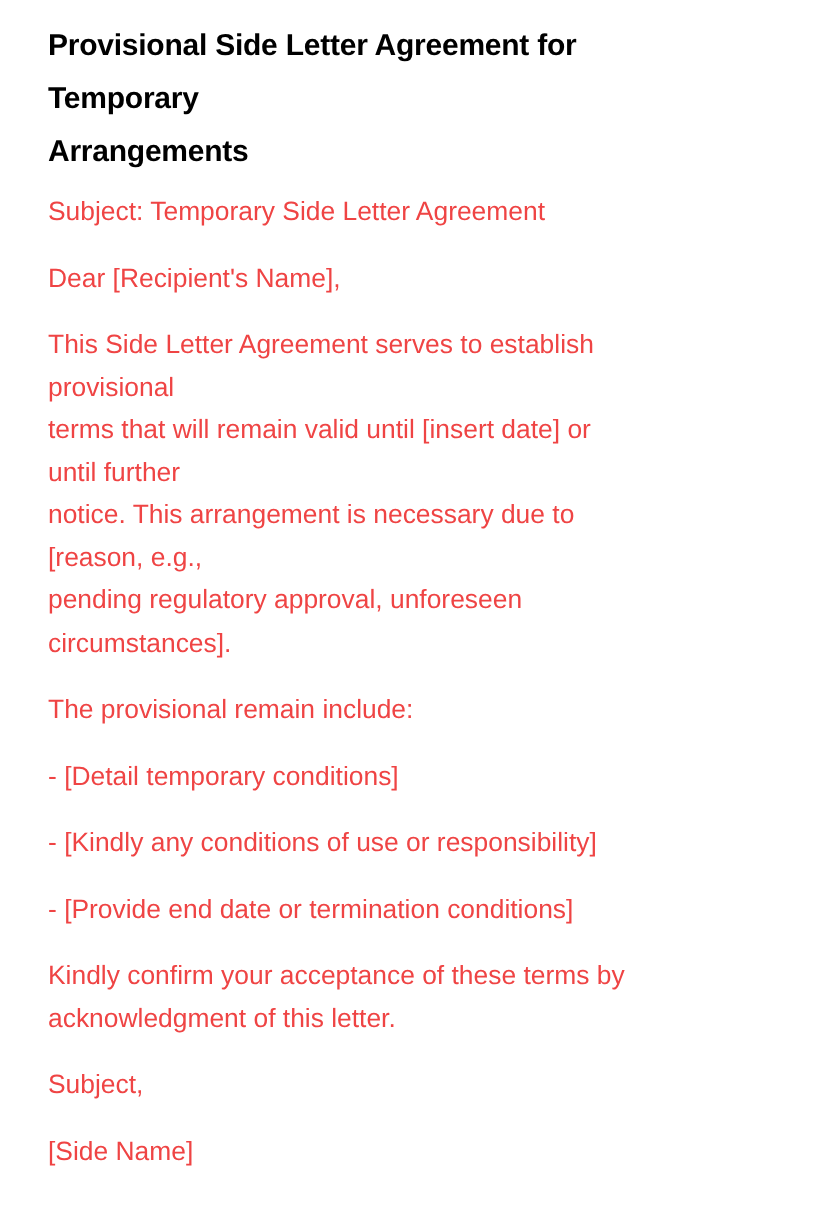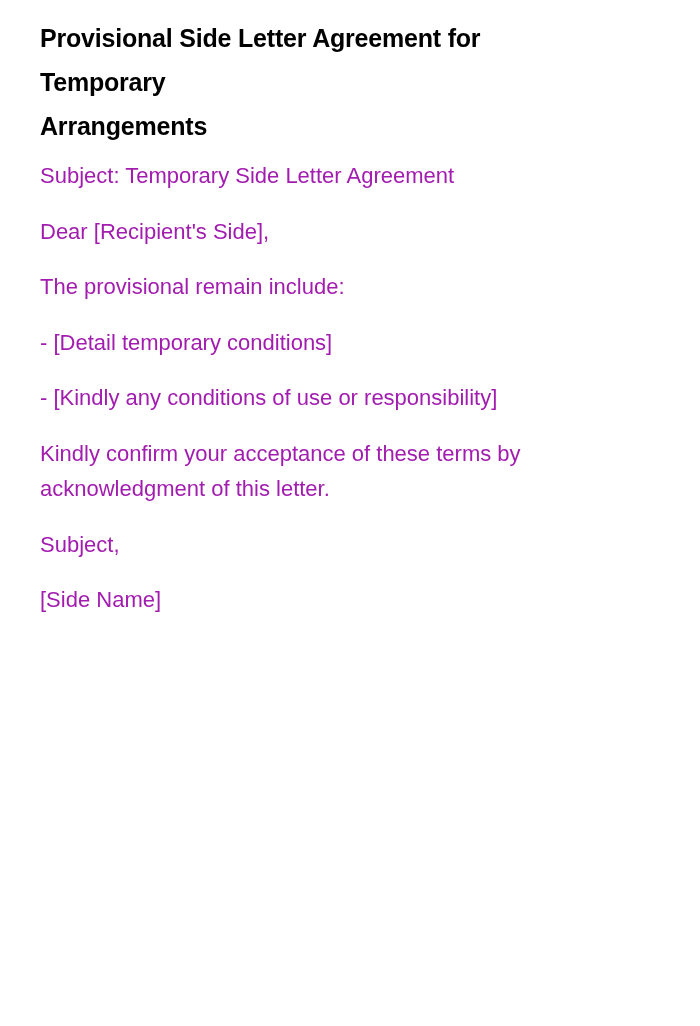--- a/index.html
+++ b/index.html
@@ -25,42 +25,47 @@
     font-weight: 700;
     color: #000000;
     letter-spacing: -0.2px;
     white-space: pre-line;
   }
   .doc p {
     margin: 0 0 20px 0;
     font-size: 22px;
     line-height: 35.5px;
     font-weight: 400;
-    color: #a21caf;
+    color: #ef4444;
     white-space: pre-line;
   }
 </style>
 </head>
 <body>
 
 <div class="doc">
   <h1>Provisional Side Letter Agreement for Temporary
 Arrangements</h1>
 
   <p>Subject: Temporary Side Letter Agreement</p>
 
-  <p>Dear [Recipient's Side],</p>
+  <p>Dear [Recipient's Name],</p>
 
+  <p>This Side Letter Agreement serves to establish provisional
+terms that will remain valid until [insert date] or until further
+notice. This arrangement is necessary due to [reason, e.g.,
+pending regulatory approval, unforeseen circumstances].</p>
 
   <p>The provisional remain include:</p>
 
   <p>- [Detail temporary conditions]</p>
 
   <p>- [Kindly any conditions of use or responsibility]</p>
 
+  <p>- [Provide end date or termination conditions]</p>
 
 
   <p>Kindly confirm your acceptance of these terms by
 acknowledgment of this letter.</p>
 
   <p>Subject,</p>
 
   <p>[Side Name]</p>
 </div>
 

